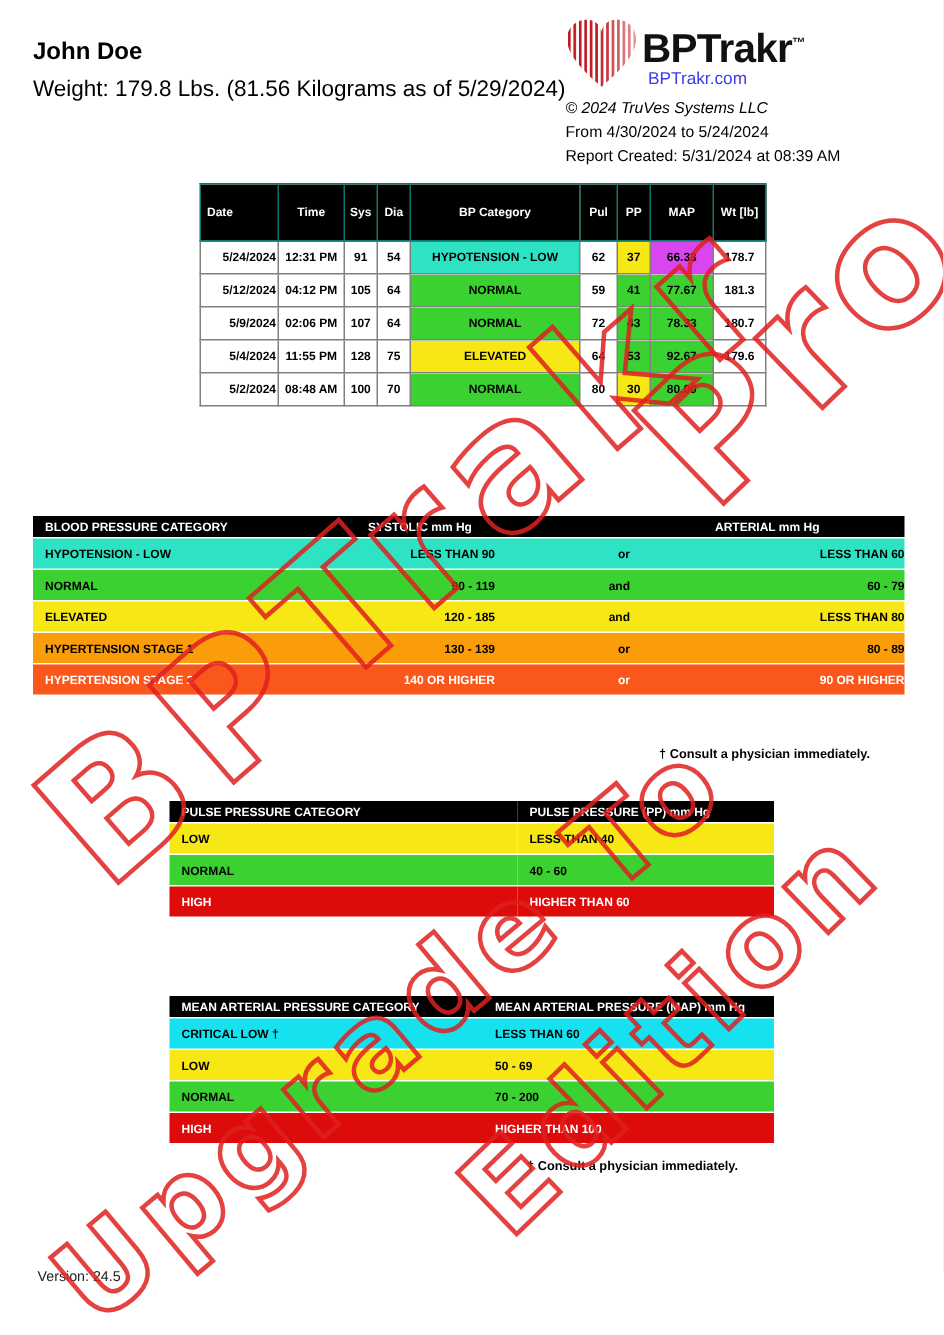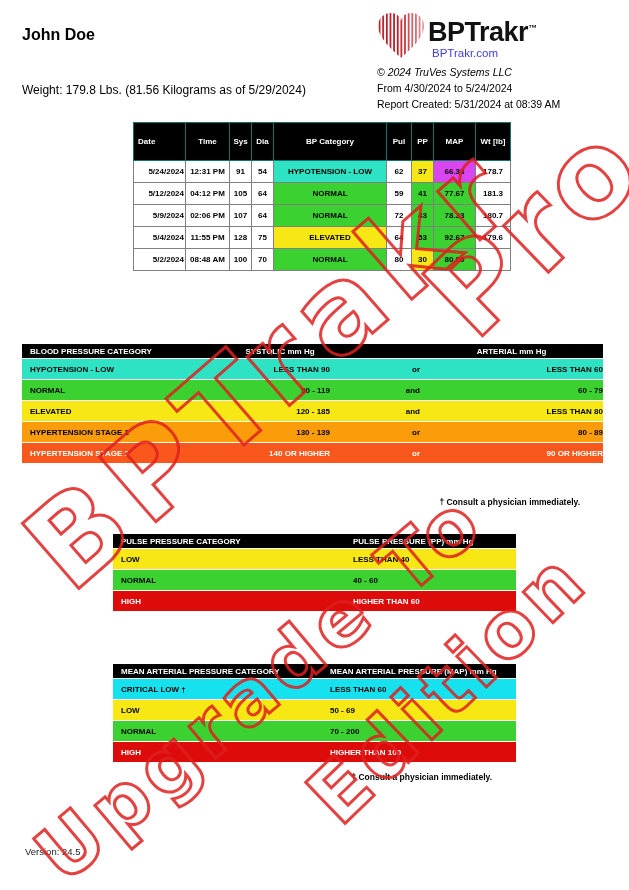--- a/index.html
+++ b/index.html
@@ -8,21 +8,21 @@
     position: relative;
     width: 629px; height: 890px;
     background: #ffffff;
     font-family: "Liberation Sans", sans-serif;
     overflow: hidden;
     margin: 0 auto;
   }
 
   
   .patient-name { position:absolute; left:22px; top:26px; font-size:16px; font-weight:bold; color:#000; }
-  .weight-line  { position:absolute; left:22px; top:51px; font-size:12px; color:#000;margin-top:32px; }
+  .weight-line  { position:absolute; left:22px; top:51px; font-size:15px; color:#000; }
 
   .logo-heart   { position:absolute; left:375px; top:11px; width:52px; height:50px; }
   .brand-word   { position:absolute; left:428px; top:17px; font-size:27px; font-weight:bold; color:#111; letter-spacing:-0.5px; }
   .brand-word sup { font-size:9px; font-weight:bold; vertical-align:super; }
   .brand-url    { position:absolute; left:432px; top:47px; font-size:11.5px; color:#3b3be8; }
   .hdr-line1    { position:absolute; left:377px; top:66px;  font-size:10.5px; color:#000;font-style:italic; }
   .hdr-line2    { position:absolute; left:377px; top:82px;  font-size:10.5px; color:#000; }
   .hdr-line3    { position:absolute; left:377px; top:98px;  font-size:10.5px; color:#000; }
 
   

